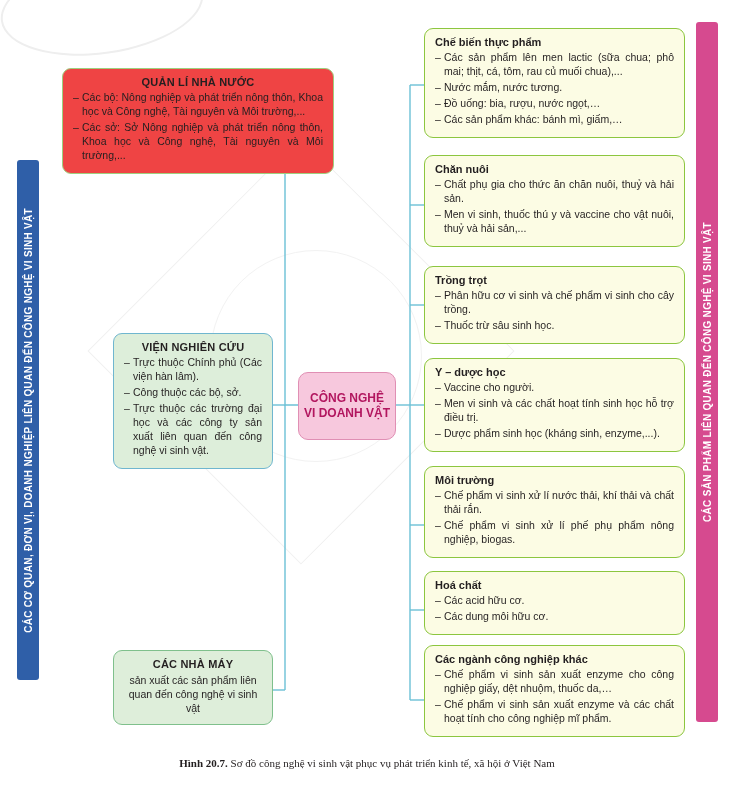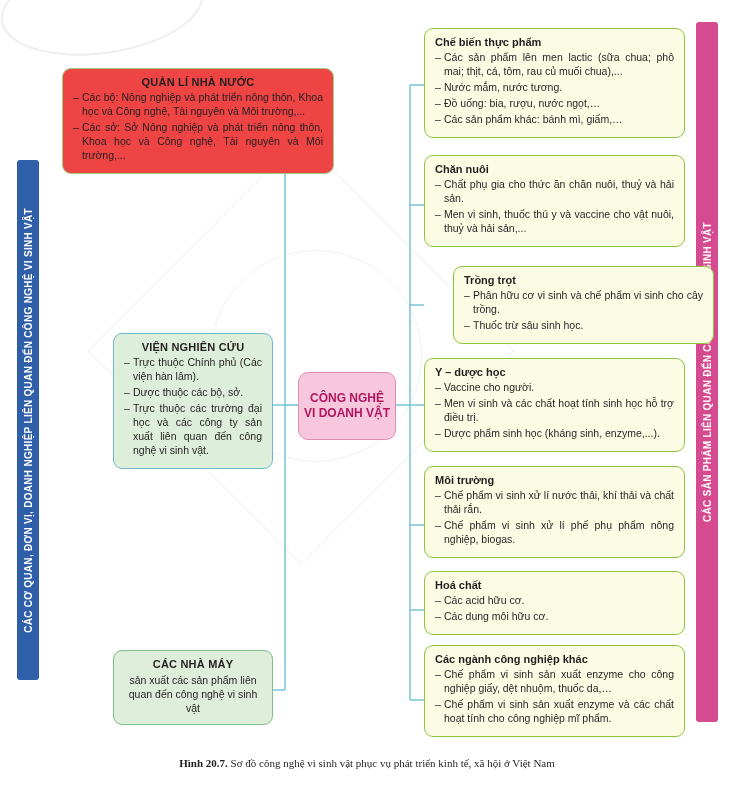--- a/index.html
+++ b/index.html
@@ -231,21 +231,21 @@
     <ul>
       <li>Các bộ: Nông nghiệp và phát triển nông thôn, Khoa học và Công nghệ, Tài nguyên và Môi trường,...</li>
       <li>Các sở: Sở Nông nghiệp và phát triển nông thôn, Khoa học và Công nghệ, Tài nguyên và Môi trường,...</li>
     </ul>
   </div>
 
   <div class="box box-green" style="left:113px; top:333px; width:160px;">
     <div class="title center">VIỆN NGHIÊN CỨU</div>
     <ul>
       <li>Trực thuộc Chính phủ (Các viện hàn lâm).</li>
-      <li>Dược thuộc các bộ, sở.</li>
+      <li>Công thuộc các bộ, sở.</li>
       <li>Trực thuộc các trường đại học và các công ty sản xuất liên quan đến công nghệ vi sinh vật.</li>
     </ul>
   </div>
 
   <div class="box box-green2" style="left:113px; top:650px; width:160px;">
     <div class="title center">CÁC NHÀ MÁY</div>
     <p class="plain">sản xuất các sản phẩm liên quan đến công nghệ vi sinh vật</p>
   </div>
 
   <div id="center-node">
@@ -266,21 +266,21 @@
   </div>
 
   <div class="box box-cream" style="left:424px; top:155px; width:261px;">
     <div class="title">Chăn nuôi</div>
     <ul>
       <li>Chất phụ gia cho thức ăn chăn nuôi, thuỷ và hải sản.</li>
       <li>Men vi sinh, thuốc thú y và vaccine cho vật nuôi, thuỷ và hải sản,...</li>
     </ul>
   </div>
 
-  <div class="box box-cream" style="left:424px; top:266px; width:261px;margin-left:29px;">
+  <div class="box box-cream" style="left:424px; top:266px; width:261px;">
     <div class="title">Trồng trọt</div>
     <ul>
       <li>Phân hữu cơ vi sinh và chế phẩm vi sinh cho cây trồng.</li>
       <li>Thuốc trừ sâu sinh học.</li>
     </ul>
   </div>
 
   <div class="box box-cream" style="left:424px; top:358px; width:261px;">
     <div class="title">Y – dược học</div>
     <ul>

